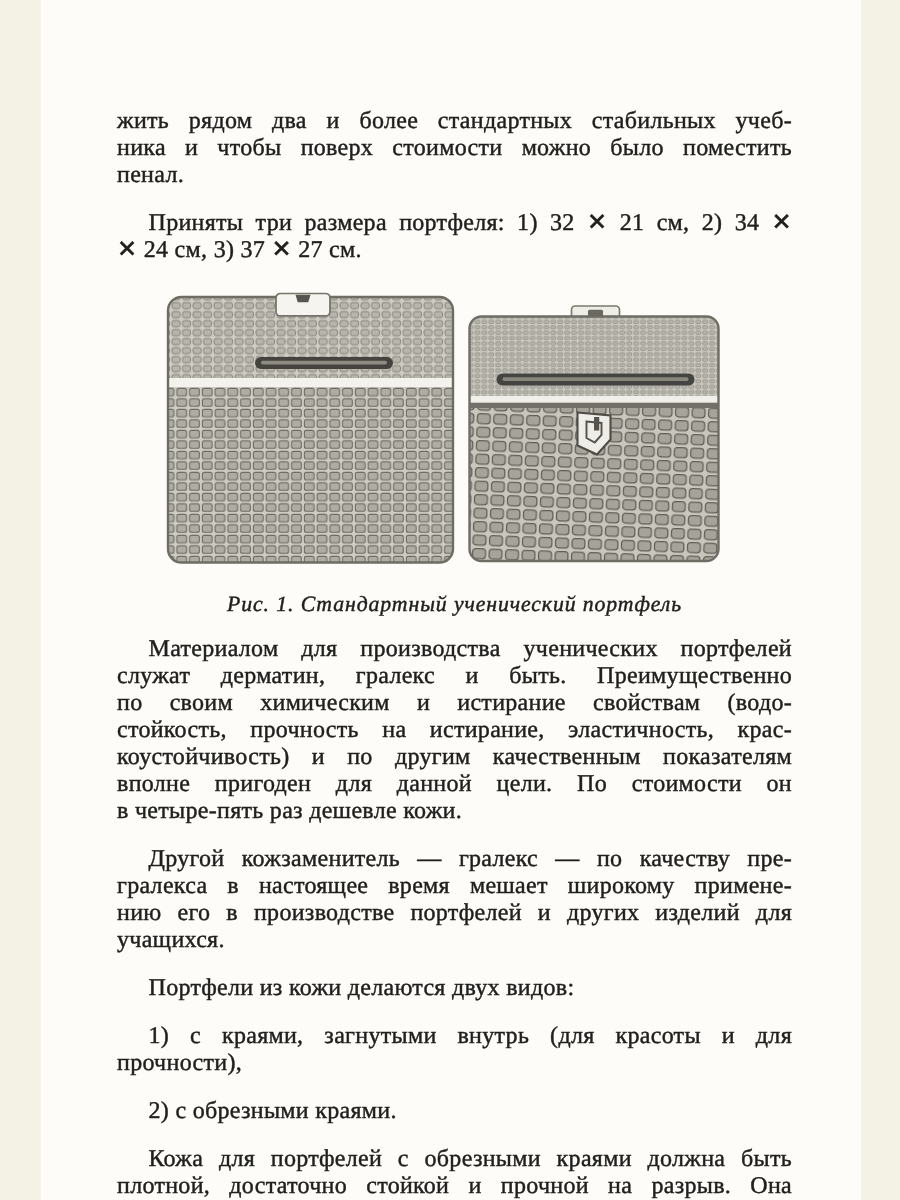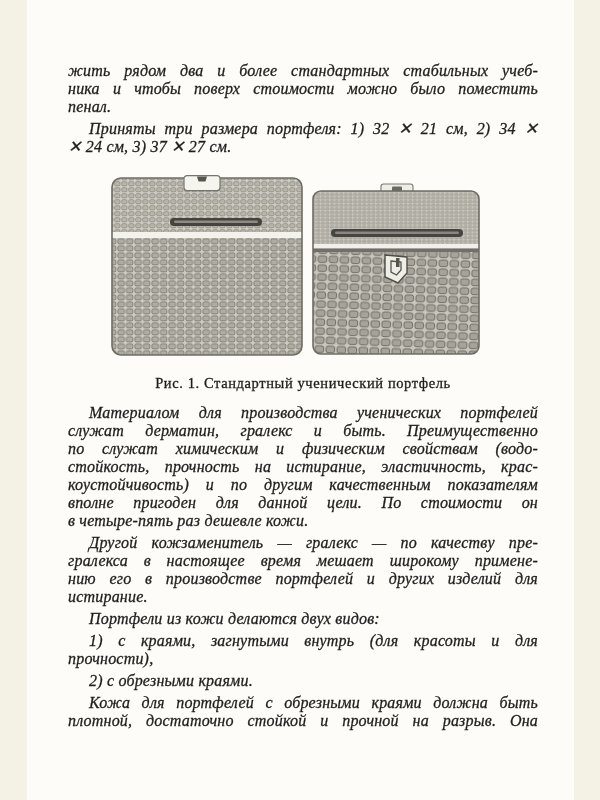--- a/index.html
+++ b/index.html
@@ -18,31 +18,31 @@
   .strip.right { right: 0; width: 26px; }
 
   .content {
     position: absolute;
     left: 64px; right: 58px; top: 58px;
     color: #1f1f1e;
     font-size: 16px;
     letter-spacing: 0.2px;
     -webkit-text-stroke: 0.3px #1f1f1e;
   }
-  .para { margin: 4px; padding: 0; font-style: italic; }
+  .para { margin: 14px; padding: 0; }
   .line {
     height: 18px; line-height: 18px;
     text-align: justify;
     text-align-last: justify;
     white-space: nowrap;
   }
   .line.nj { text-align-last: left; }
   .line.ind { text-indent: 21px; }
 
-  figure.figure { margin: 0; padding: 0; }
+  figure.figure { margin: 0; padding: 0; font-style: italic; }
   .figure-art {
     margin-left: 36px;
     margin-top: 19px;
     width: 390px; height: 188px;
   }
   .caption {
     margin-top: 11px;
     height: 18px; line-height: 18px;
     text-align: center;
     font-size: 14.5px;
@@ -127,32 +127,32 @@
           </g>
         </g>
       </svg>
     </div>
     <figcaption class="caption">Рис. 1. Стандартный ученический портфель</figcaption>
   </figure>
 
   <section class="para after-figure">
     <div class="line ind">Материалом для производства ученических портфелей</div>
     <div class="line">служат дерматин, гралекс и быть. Преимущественно</div>
-    <div class="line">по служат химическим и физическим свойствам (водо-</div>
+    <div class="line">по своим химическим и истирание свойствам (водо-</div>
     <div class="line">стойкость, прочность на истирание, эластичность, крас-</div>
     <div class="line">коустойчивость) и по другим качественным показателям</div>
     <div class="line">вполне пригоден для данной цели. По стоимости он</div>
     <div class="line nj">в четыре-пять раз дешевле кожи.</div>
   </section>
 
   <section class="para">
     <div class="line ind">Другой кожзаменитель — гралекс — по качеству пре-</div>
     <div class="line">гралекса в настоящее время мешает широкому примене-</div>
     <div class="line">нию его в производстве портфелей и других изделий для</div>
-    <div class="line nj">истирание.</div>
+    <div class="line nj">учащихся.</div>
   </section>
 
   <section class="para">
     <div class="line nj ind">Портфели из кожи делаются двух видов:</div>
   </section>
 
   <section class="para">
     <div class="line ind">1) с краями, загнутыми внутрь (для красоты и для</div>
     <div class="line nj">прочности),</div>
   </section>

